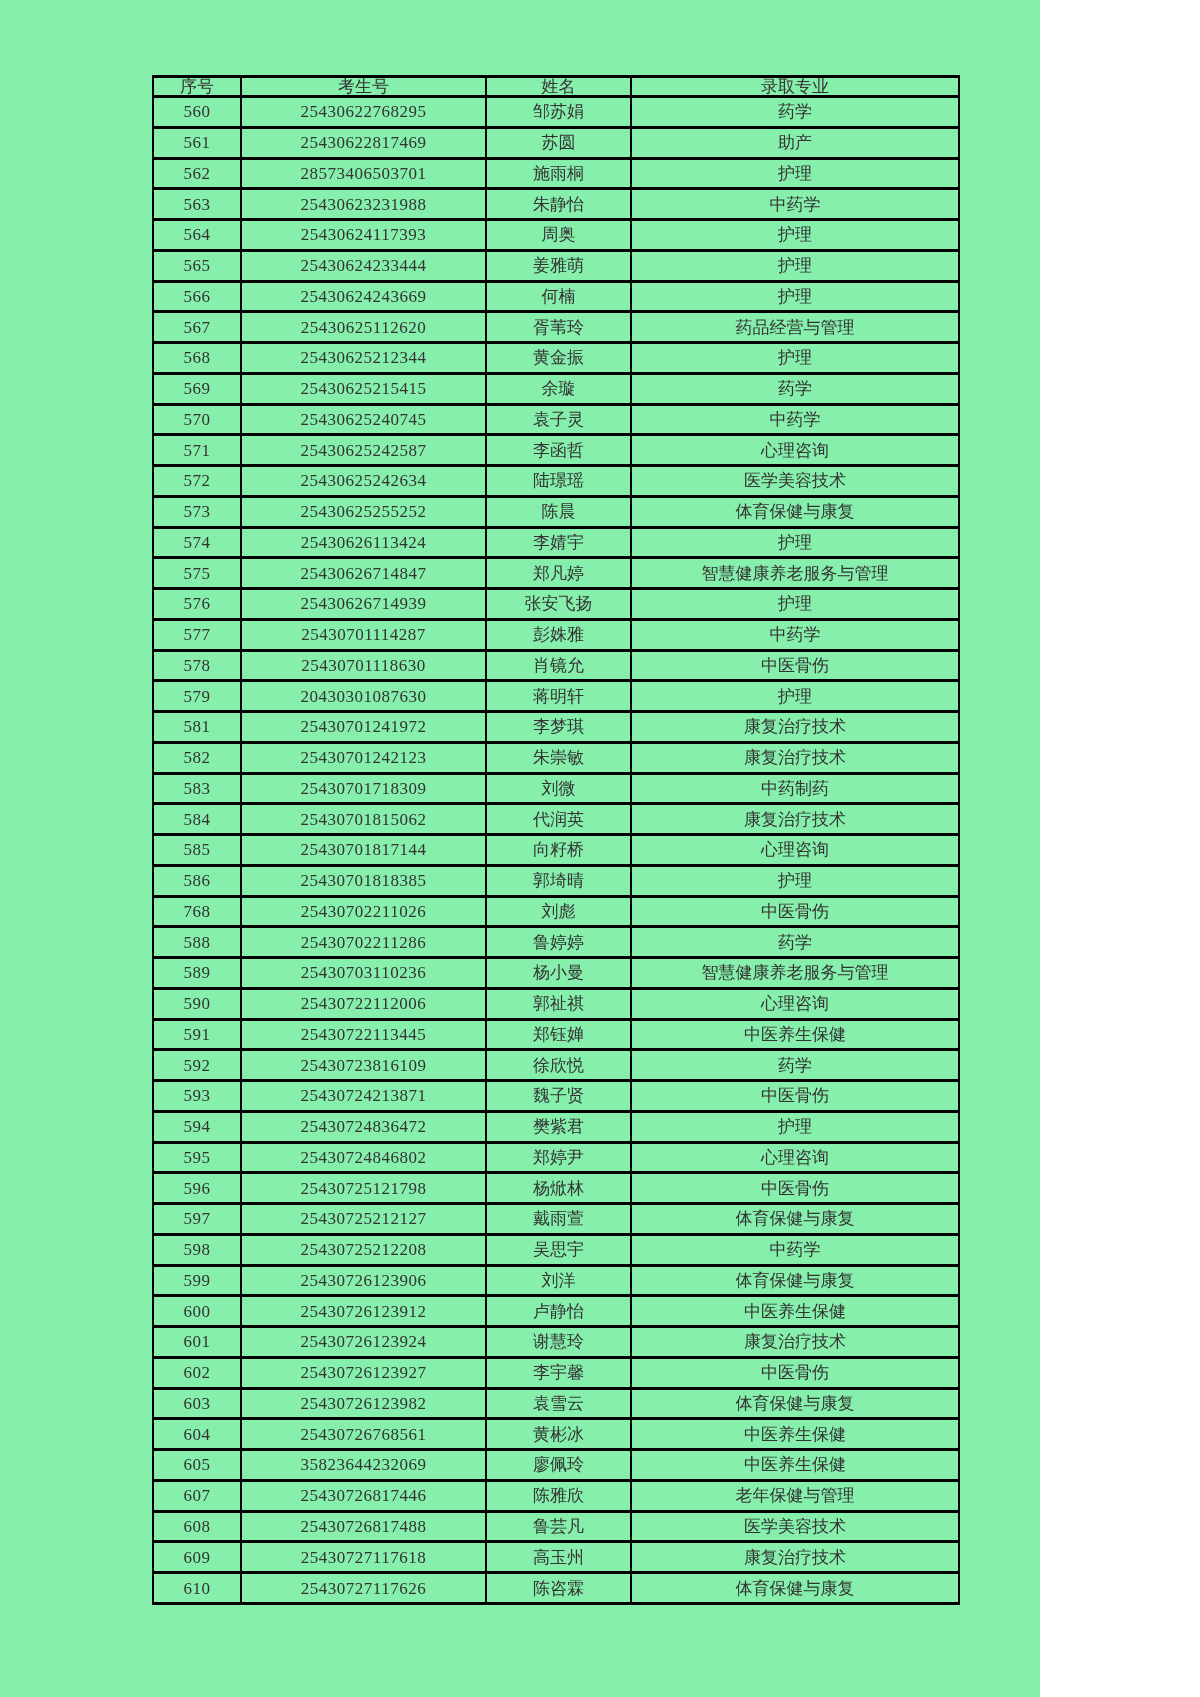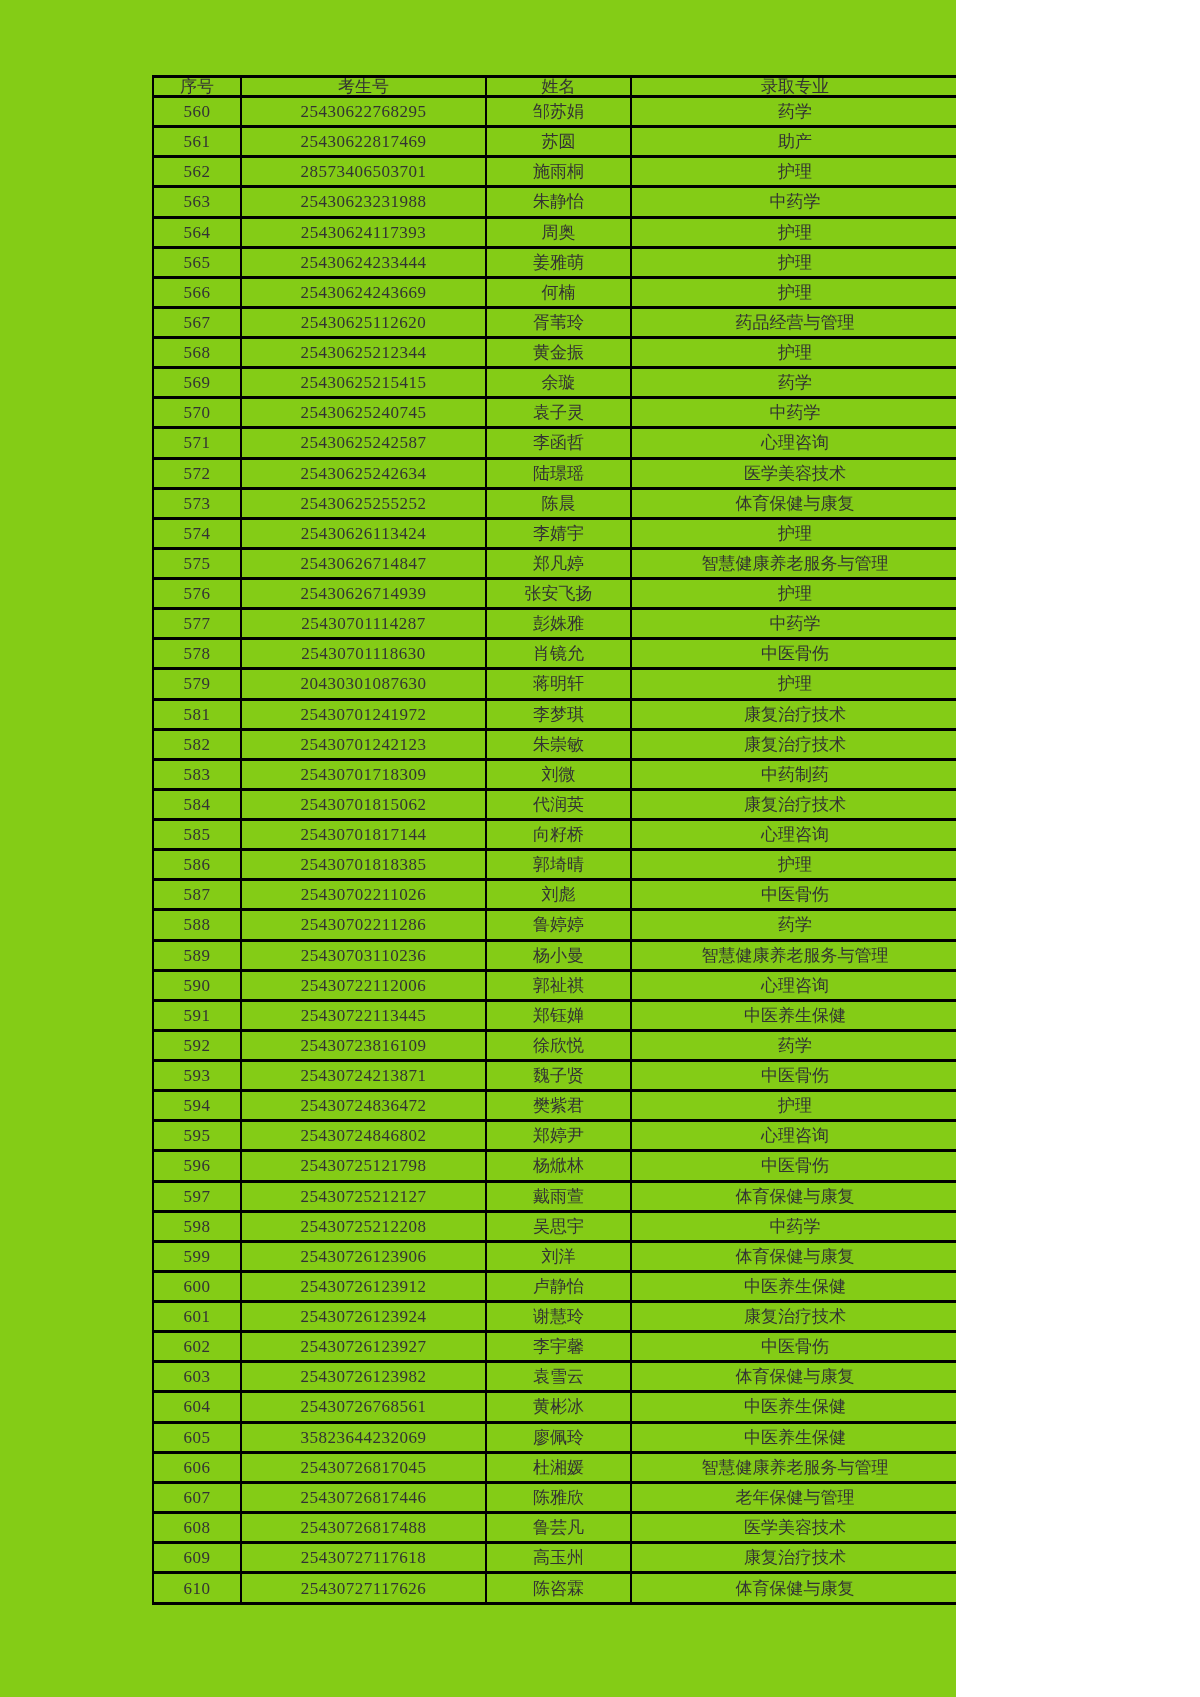--- a/index.html
+++ b/index.html
@@ -2,23 +2,23 @@
 <html><head>
 <meta charset="utf-8">
 <style>
   html, body {
     margin: 0;
     padding: 0;
     background: #ffffff;
   }
   .page {
     position: relative;
-    width: 956px;
+    width: 1040px;
     height: 1697px;
-    background: #84cc16;
+    background: #86efac;
     font-family: "Liberation Serif", "DejaVu Serif", serif;
     color: #333333;
     overflow: hidden;
   }
   table.admission {
     position: absolute;
     left: 152px;
     top: 75px;
     width: 806px;
     height: 1530px;
@@ -224,21 +224,21 @@
           <td>向籽桥</td>
           <td>心理咨询</td>
         </tr>
         <tr>
           <td class="num">586</td>
           <td class="num">25430701818385</td>
           <td>郭埼晴</td>
           <td>护理</td>
         </tr>
         <tr>
-          <td class="num">587</td>
+          <td class="num">768</td>
           <td class="num">25430702211026</td>
           <td>刘彪</td>
           <td>中医骨伤</td>
         </tr>
         <tr>
           <td class="num">588</td>
           <td class="num">25430702211286</td>
           <td>鲁婷婷</td>
           <td>药学</td>
         </tr>
@@ -336,26 +336,20 @@
           <td class="num">604</td>
           <td class="num">25430726768561</td>
           <td>黄彬冰</td>
           <td>中医养生保健</td>
         </tr>
         <tr>
           <td class="num">605</td>
           <td class="num">35823644232069</td>
           <td>廖佩玲</td>
           <td>中医养生保健</td>
-        </tr>
-        <tr>
-          <td class="num">606</td>
-          <td class="num">25430726817045</td>
-          <td>杜湘媛</td>
-          <td>智慧健康养老服务与管理</td>
         </tr>
         <tr>
           <td class="num">607</td>
           <td class="num">25430726817446</td>
           <td>陈雅欣</td>
           <td>老年保健与管理</td>
         </tr>
         <tr>
           <td class="num">608</td>
           <td class="num">25430726817488</td>

